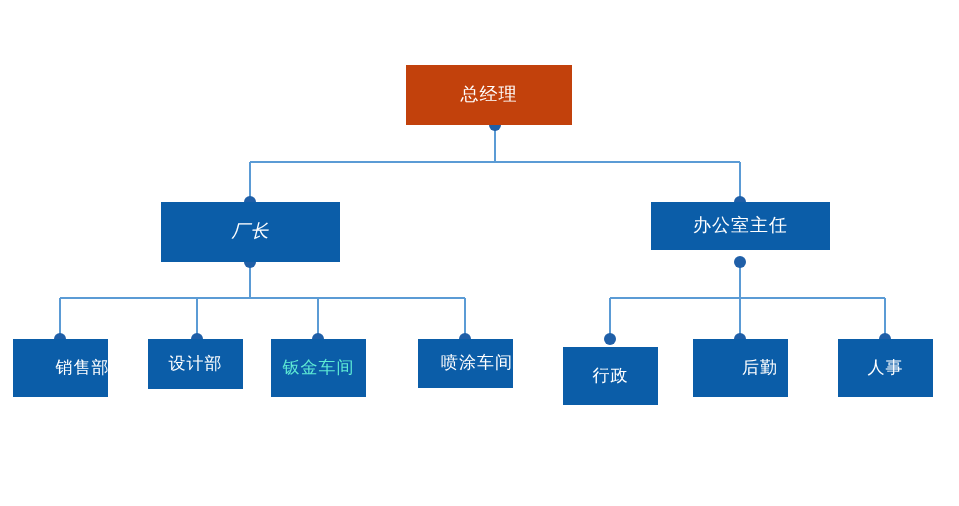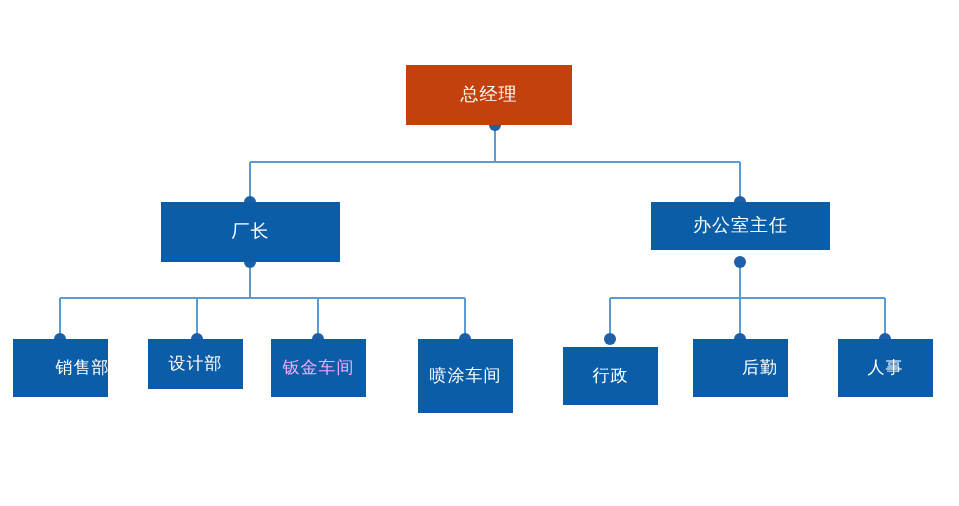--- a/index.html
+++ b/index.html
@@ -81,36 +81,36 @@
         <circle cx="610" cy="339" r="6" fill="#1F5FA8"></circle>
         <circle cx="740" cy="339" r="6" fill="#1F5FA8"></circle>
         <circle cx="885" cy="339" r="6" fill="#1F5FA8"></circle>
       </g>
   </svg>
 
   <div id="nodes-layer">
       <div class="node level-0" style="left: 406px; top: 65px; width: 166px; height: 60px; background: #c2410c; color: rgb(255, 255, 255); align-items: center;">
         <span class="node-label">总经理</span>
       </div>
-      <div class="node level-1" style="left: 161px; top: 202px; width: 179px; height: 60px; background: rgb(11, 93, 168); color: rgb(255, 255, 255);">
+      <div class="node level-1" style="left: 161px; top: 202px; width: 179px; height: 60px; background: rgb(11, 93, 168); color: rgb(255, 255, 255); font-style: italic;">
         <span class="node-label">厂长</span>
       </div>
       <div class="node level-1" style="left: 651px; top: 202px; width: 179px; height: 48px; background: rgb(11, 93, 168); color: rgb(255, 255, 255);">
         <span class="node-label">办公室主任</span>
       </div>
       <div class="node level-2" style="left: 13px; top: 339px; width: 95px; height: 58px; background: rgb(11, 93, 168); color: rgb(255, 255, 255); padding-left: 44px;">
         <span class="node-label">销售部</span>
       </div>
       <div class="node level-2" style="left: 148px; top: 339px; width: 95px; height: 50px; background: rgb(11, 93, 168); color: rgb(255, 255, 255);">
         <span class="node-label">设计部</span>
       </div>
-      <div class="node level-2" style="left: 271px; top: 339px; width: 95px; height: 58px; background: rgb(11, 93, 168); color: #f0abfc;">
+      <div class="node level-2" style="left: 271px; top: 339px; width: 95px; height: 58px; background: rgb(11, 93, 168); color: #5eead4;">
         <span class="node-label">钣金车间</span>
       </div>
-      <div class="node level-2" style="left: 418px; top: 339px; width: 95px; height: 74px; background: rgb(11, 93, 168); color: rgb(255, 255, 255);">
+      <div class="node level-2" style="left: 418px; top: 339px; width: 95px; height: 49px; background: rgb(11, 93, 168); color: rgb(255, 255, 255); justify-content: flex-end;">
         <span class="node-label">喷涂车间</span>
       </div>
       <div class="node level-2" style="left: 563px; top: 339px; width: 95px; height: 58px; background: rgb(11, 93, 168); color: rgb(255, 255, 255); margin-top: 8px;">
         <span class="node-label">行政</span>
       </div>
       <div class="node level-2" style="left: 693px; top: 339px; width: 95px; height: 58px; background: rgb(11, 93, 168); color: rgb(255, 255, 255); padding-left: 39px;">
         <span class="node-label">后勤</span>
       </div>
       <div class="node level-2" style="left: 838px; top: 339px; width: 95px; height: 58px; background: rgb(11, 93, 168); color: rgb(255, 255, 255); text-align: right;">
         <span class="node-label">人事</span>

